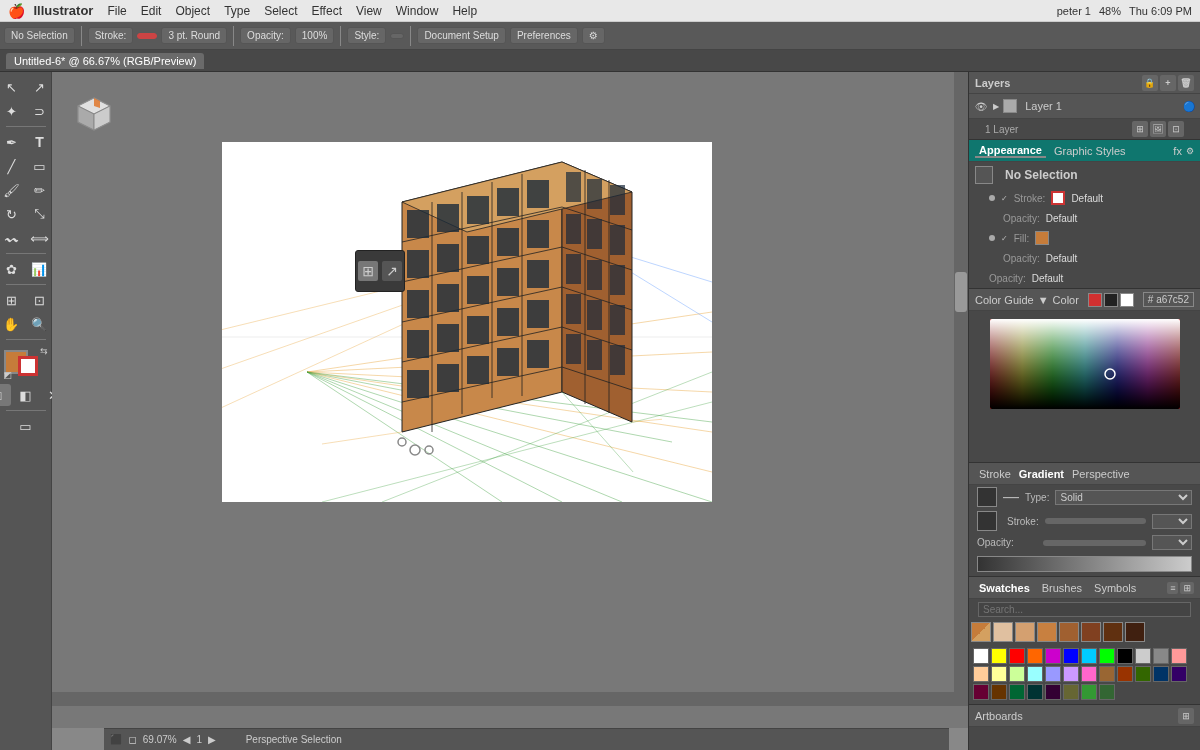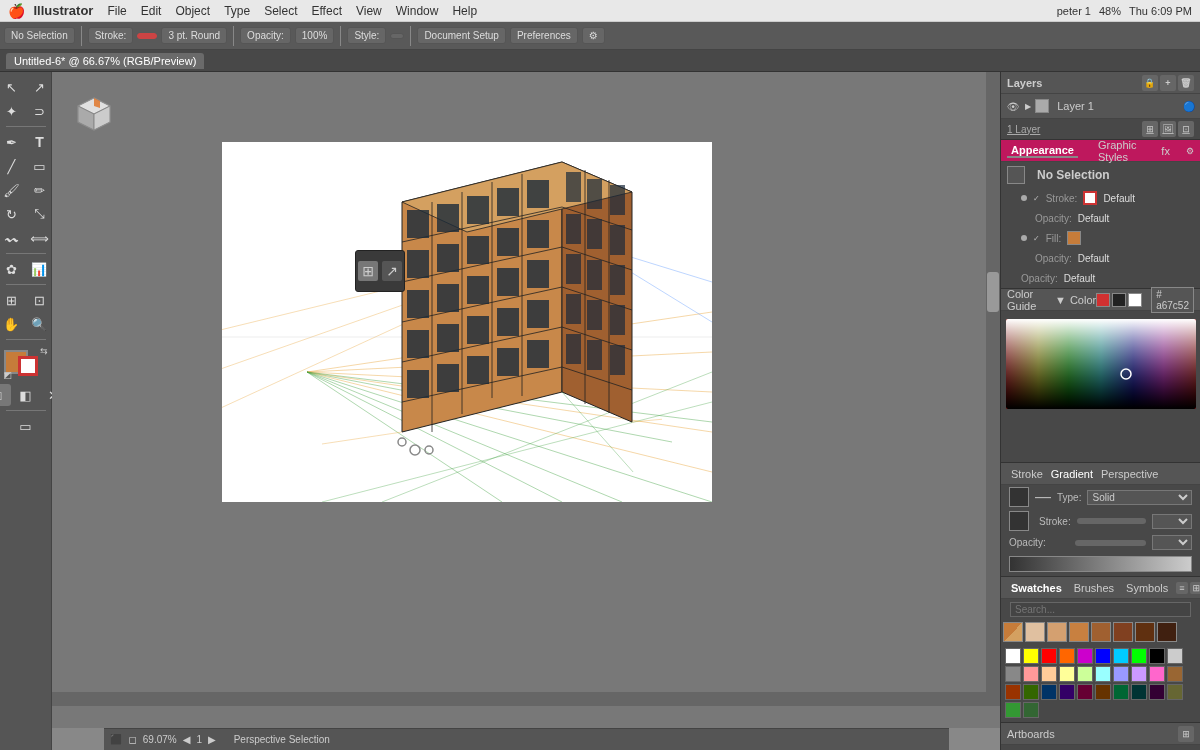--- a/index.html
+++ b/index.html
@@ -92,21 +92,21 @@
     
     #status-bar {
       width: 845px; height: 22px; background: #555;
       display: flex; align-items: center; padding: 0 6px; gap: 6px;
       border-top: 1px solid #444; position: absolute; bottom: 0; left: 52px;
       font-size: 10px; color: #ccc;
     }
 
     
     #right-panels {
-      width: 200px; height: 678px; background: #484848;
+      width: 232px; height: 678px; background: #484848;
       display: flex; flex-direction: column; border-left: 1px solid #333; flex-shrink: 0;
     }
 
     
     #layers-panel {
       background: #484848; border-bottom: 1px solid #333;
     }
     #layers-header {
       height: 22px; background: #555; display: flex; align-items: center; padding: 0 6px;
       font-size: 11px; color: #ccc; font-weight: bold; border-bottom: 1px solid #444;
@@ -116,22 +116,22 @@
       font-size: 11px; color: #ccc; background: #555;
     }
     .layer-eye { width: 16px; height: 16px; display: flex; align-items: center; justify-content: center; font-size: 10px; cursor: pointer; }
     .layer-triangle { font-size: 8px; cursor: pointer; }
     .layer-name { flex: 1; }
     .layer-lock { font-size: 10px; margin-left: auto; }
 
     
     #appearance-panel { background: #484848; border-bottom: 1px solid #333; }
     #appearance-header {
-      height: 22px; background: #be185d; display: flex; align-items: center; padding: 0 6px;
-      font-size: 11px; color: #ccc; border-bottom: 1px solid #444; gap: 16px; justify-content: flex-end;
+      height: 22px; background: #0f766e; display: flex; align-items: center; padding: 0 6px;
+      font-size: 11px; color: #ccc; border-bottom: 1px solid #444; gap: 4px; justify-content: flex-end;
     }
     .panel-tab { font-size: 11px; color: #ccc; cursor: pointer; padding: 0 4px; }
     .panel-tab.active { color: #fff; font-weight: bold; border-bottom: 2px solid #888; }
 
     .appearance-row {
       height: 20px; display: flex; align-items: center; padding: 0 4px 0 20px; gap: 6px;
       font-size: 10px; color: #bbb;
     }
     .appearance-label { color: #999; }
     .appearance-value { color: #ddd; }
@@ -146,21 +146,21 @@
       width: 190px; height: 90px; margin: 8px auto;
       position: relative; border-radius: 2px; overflow: hidden;
     }
 
     #stroke-gradient-panel { background: #484848; border-bottom: 1px solid #333; }
     #stroke-header {
       height: 22px; background: #555; display: flex; align-items: center; padding: 0 6px;
       font-size: 11px; color: #ccc; border-bottom: 1px solid #444; gap: 0;
     }
     .stroke-tab { font-size: 11px; color: #ccc; cursor: pointer; padding: 0 4px; }
-    .stroke-tab.active { color: #fff; font-weight: normal; }
+    .stroke-tab.active { color: #fff; font-weight: bold; }
     .stroke-row { display: flex; align-items: center; padding: 2px 8px; gap: 6px; font-size: 10px; color: #bbb; }
     .stroke-slider { flex: 1; height: 6px; background: #666; border-radius: 3px; }
 
     
     #swatches-panel { background: #484848; }
     #swatches-header {
       height: 22px; background: #555; display: flex; align-items: center; padding: 0 6px;
       font-size: 11px; color: #ccc; border-bottom: 1px solid #444; gap: 4px;
     }
     .swatches-tab { font-size: 11px; cursor: pointer; padding: 0 4px; }
@@ -451,21 +451,21 @@
 
     </div>
 
     <div id="status-bar">
       <span>⬛</span>
       <span>◻</span>
       <span>69.07%</span>
       <span>◀</span>
       <span>1</span>
       <span>▶</span>
-      <span style="margin-left: 12px;">Perspective Selection</span>
+      <span style="margin-left: 24px;">Perspective Selection</span>
     </div>
   </div>
 
   <div id="right-panels">
 
     <div id="layers-panel">
       <div id="layers-header">
         <span>Layers</span>
         <div class="layers-panel-icons">
           <div class="panel-icon-btn">🔒</div>
@@ -473,21 +473,21 @@
           <div class="panel-icon-btn">🗑</div>
         </div>
       </div>
       <div class="layer-row">
         <div class="layer-eye">👁</div>
         <div class="layer-triangle">▶</div>
         <div style="width:14px;height:14px;background:#aaa;border:1px solid #888;margin-right:4px;"></div>
         <span class="layer-name">Layer 1</span>
         <span class="layer-lock">🔵</span>
       </div>
-      <div style="display:flex;align-items:center;padding:2px 6px;font-size:10px;color:#aaa;border-top:1px solid #444;text-decoration:underline;">
+      <div style="display:flex;align-items:center;padding:2px 16px;font-size:10px;color:#aaa;border-top:1px solid #444;">
         <span>1 Layer</span>
         <div class="layers-panel-icons" style="margin-left:auto;">
           <div class="panel-icon-btn">⊞</div>
           <div class="panel-icon-btn">🖼</div>
           <div class="panel-icon-btn">⊡</div>
         </div>
       </div>
     </div>
 
     <div id="appearance-panel">

